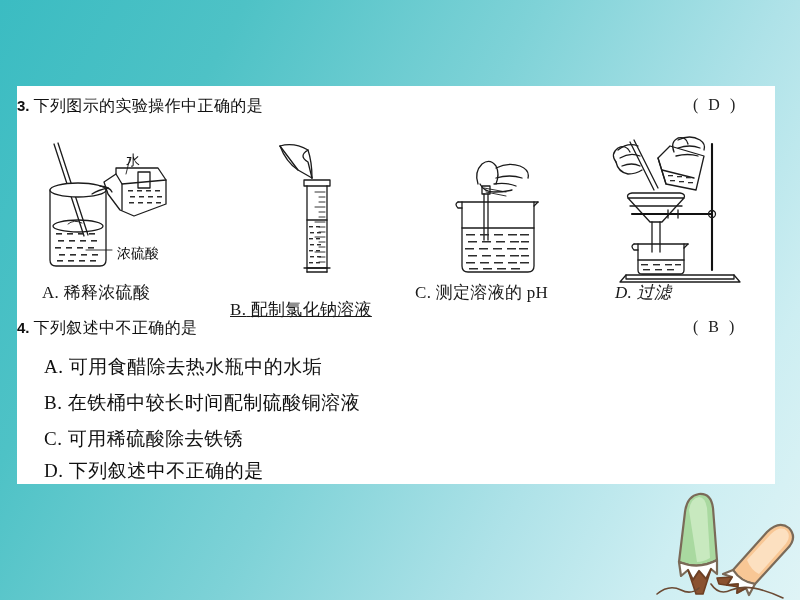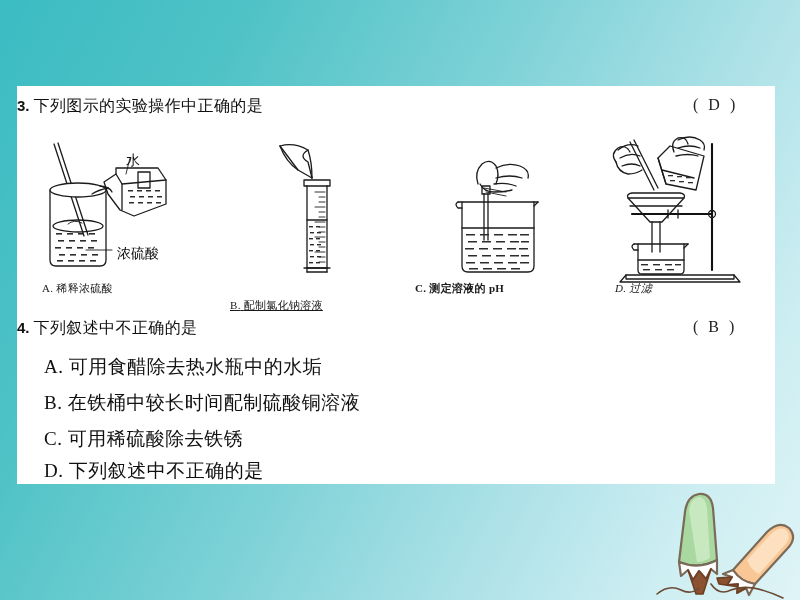--- a/index.html
+++ b/index.html
@@ -47,21 +47,21 @@
   .answer {
     position: absolute;
     font-size: 16px;
     letter-spacing: 3px;
     color: #222;
     font-family: "Liberation Serif", "DejaVu Serif", serif;
   }
   
   .fig-label {
     position: absolute;
-    font-size: 11px;
+    font-size: 17px;
     color: #1a1a1a;
     white-space: nowrap;
     letter-spacing: 0.3px;
   }
   
   .opt-line {
     position: absolute;
     left: 44px;
     font-size: 19px;
     color: #111;
@@ -343,21 +343,21 @@
   </div>
 
   <div class="fig-label" style="left:42px; top:281px;">
     <span>A.</span>
     <span>稀释浓硫酸</span>
   </div>
   <div class="fig-label" style="left:230px; top:298px;text-decoration:underline;">
     <span>B.</span>
     <span>配制氯化钠溶液</span>
   </div>
-  <div class="fig-label" style="left:415px; top:281px;font-weight:bold;">
+  <div class="fig-label" style="left:415px; top:281px;">
     <span>C.</span>
     <span>测定溶液的 pH</span>
   </div>
   <div class="fig-label" style="left:615px; top:281px;font-style:italic;">
     <span>D.</span>
     <span>过滤</span>
   </div>
 
   <div class="q-line" style="top:318px;">
     <span class="q-num">4.</span>

